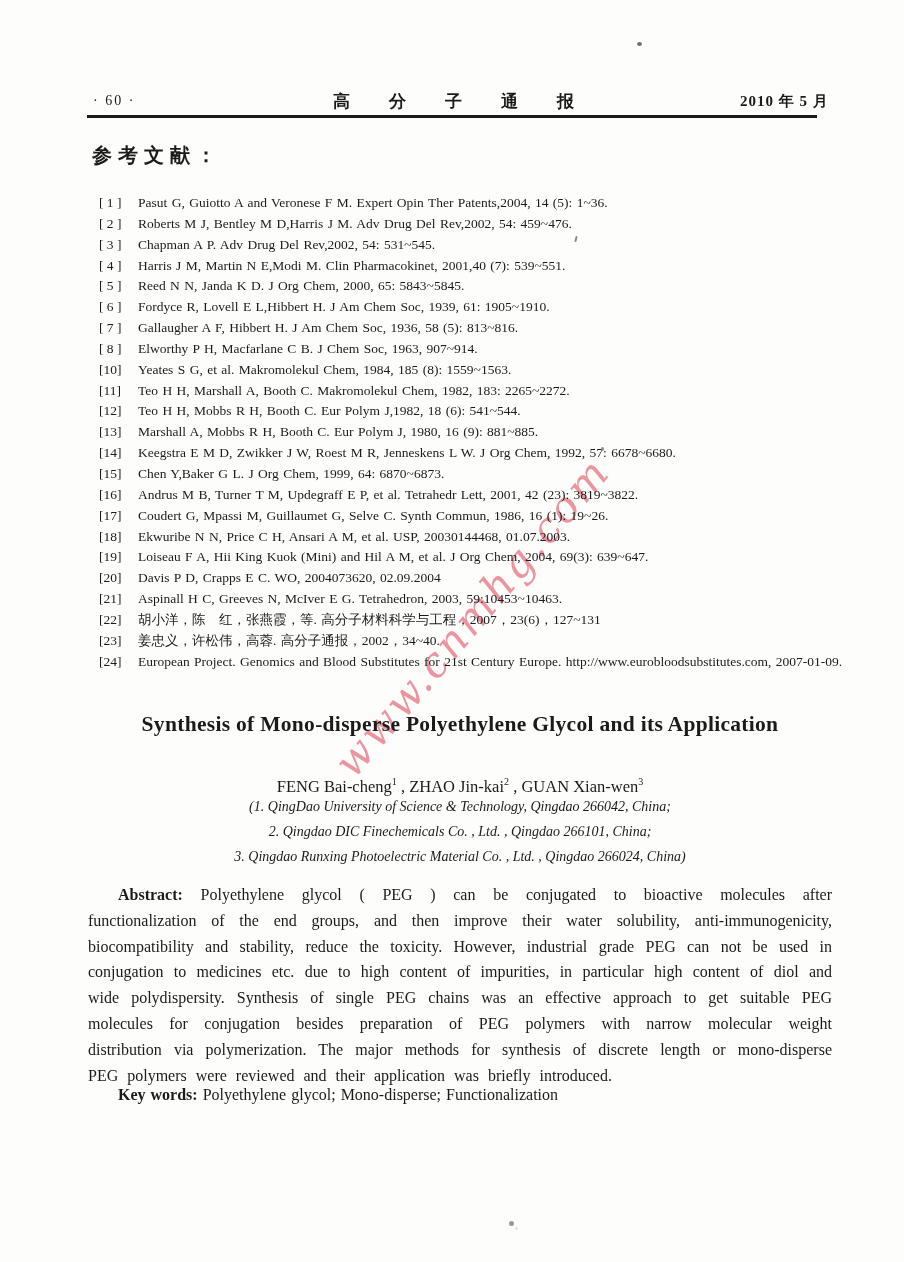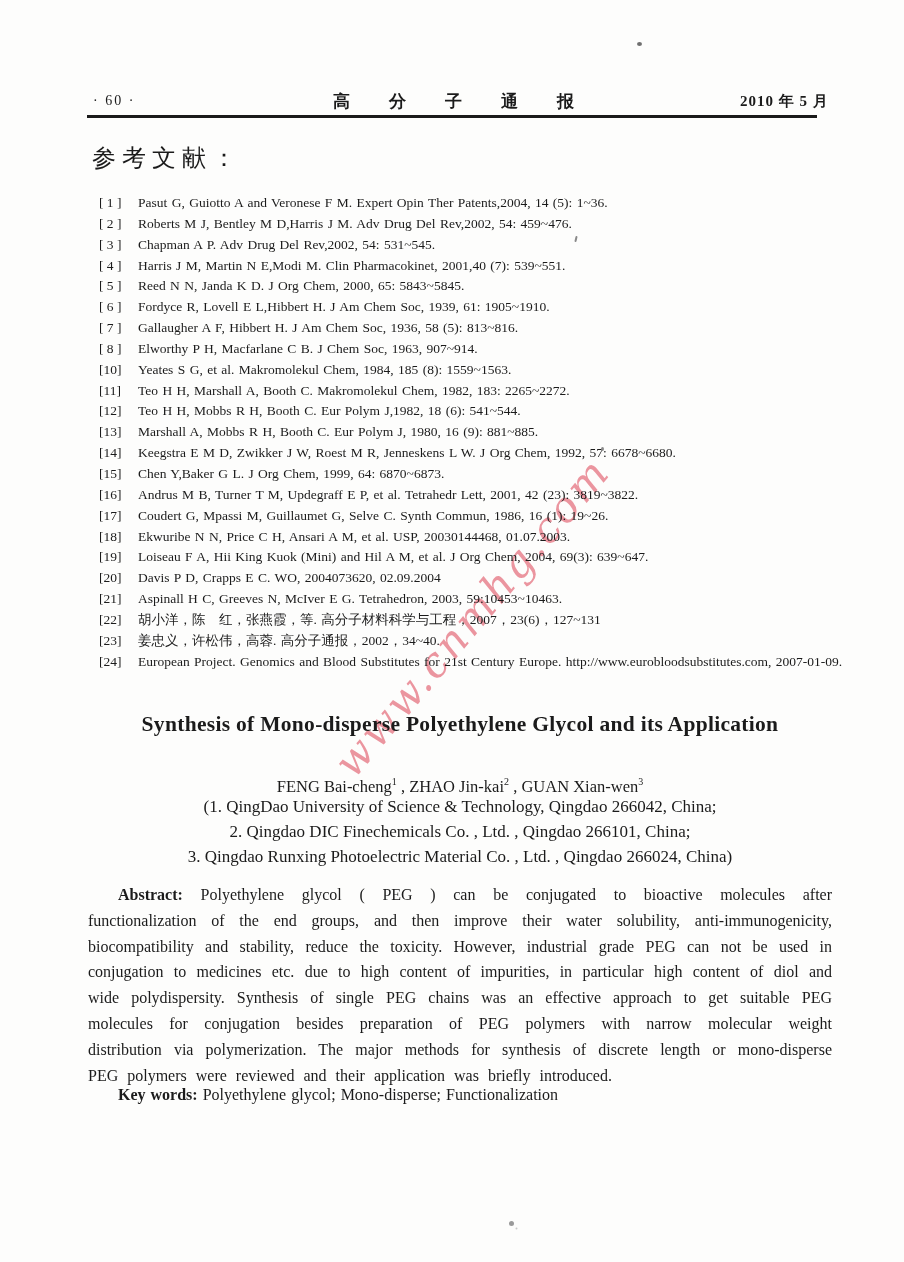--- a/index.html
+++ b/index.html
@@ -9,39 +9,39 @@
     font-family:"Liberation Serif", serif; color:#1b1b1b;
   }
   
   .pagenum  { position:absolute; left:93px;  top:93px;  font-size:14px; letter-spacing:2px; }
   .journal  { position:absolute; left:333px; top:90px;  font-size:17px; font-weight:bold; letter-spacing:39px; white-space:nowrap; }
   .isdate   { position:absolute; left:740px; top:92px;  font-size:15px; font-weight:bold; letter-spacing:1px; white-space:nowrap; }
   .rule     { position:absolute; left:87px;  top:115px; width:730px; height:2.5px; background:#1a1a1a; }
   
   .refs-heading {
     position:absolute; left:92px; top:142px;
-    font-size:24px; font-weight:normal; letter-spacing:6px;
+    font-size:20px; font-weight:bold; letter-spacing:6px;
   }
   .refs { position:absolute; left:99px; top:193px; font-size:13.5px; line-height:20.85px; white-space:nowrap; }
   .ref-row   { height:20.85px; }
   .ref-label { display:inline-block; width:31px; }
   .ref-text  { margin-left:8px; word-spacing:1px; }
   
   .title {
     position:absolute; left:88px; top:712px; width:744px;
     text-align:center; font-size:21.5px; font-weight:bold; letter-spacing:0.3px;
   }
   .authors {
     position:absolute; left:88px; top:776px; width:744px;
     text-align:center; font-size:16.5px; white-space:nowrap;
   }
   .authors sup { font-size:10px; }
   .affils {
     position:absolute; left:88px; top:794px; width:744px;
-    text-align:center; font-size:17px; line-height:25px;
+    text-align:center; font-size:14px; font-style:italic; line-height:25px;
   }
   .abstract {
     position:absolute; left:88px; top:882px; width:744px; margin:0;
     font-size:16px; line-height:25.8px; text-align:justify;
     text-indent:30px; word-spacing:5px;
   }
   .keywords {
     position:absolute; left:88px; top:1086px; width:744px; margin:0;
     font-size:16px; text-indent:30px; word-spacing:1px;
   }

